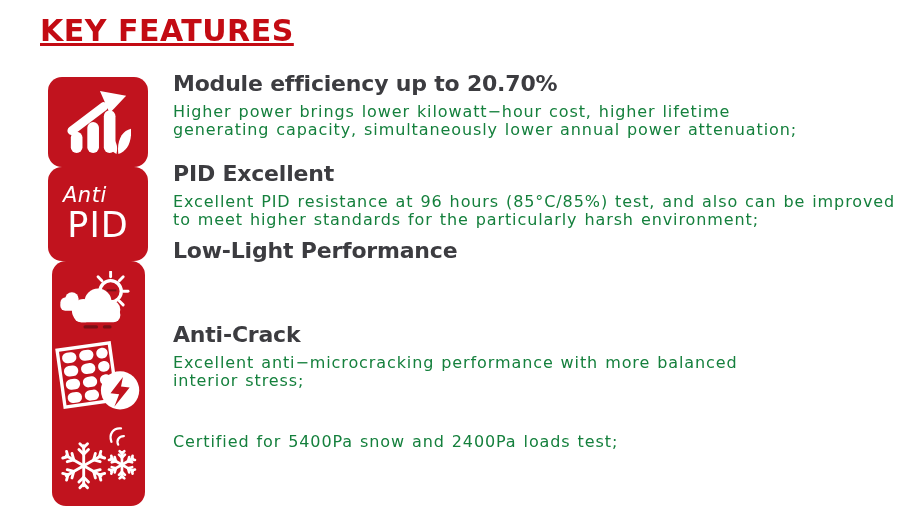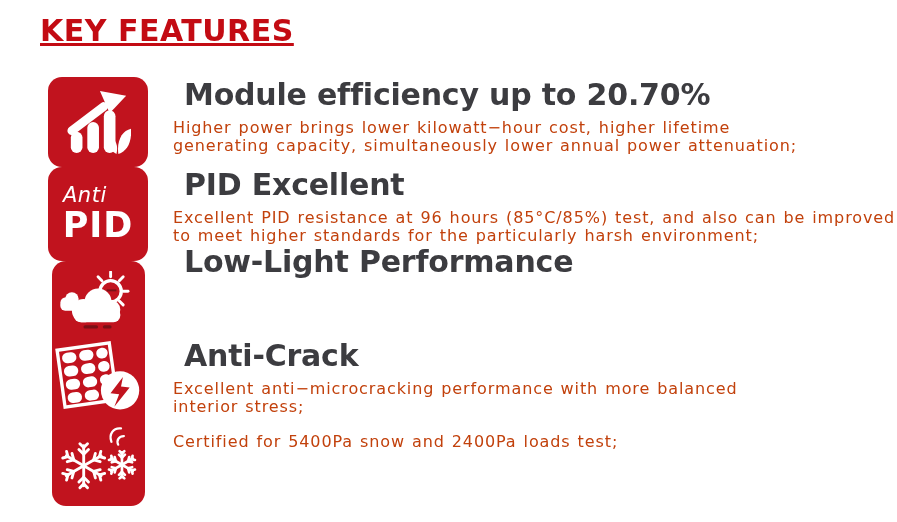--- a/index.html
+++ b/index.html
@@ -21,34 +21,34 @@
   .seg-antipid{left:48px;top:167px;width:100px;height:94px;
     display:flex;flex-direction:column;align-items:center;justify-content:center;}
   .seg-icons{left:52px;top:261px;width:93px;height:245px;
     display:flex;flex-direction:column;align-items:center;justify-content:space-evenly;
     padding:4px 0;box-sizing:border-box;}
   .anti{
     color:#fff;font-style:italic;font-size:21px;line-height:1.05;
     align-self:flex-start;margin-left:15px;letter-spacing:.5px;
   }
   .pid{
-    color:#fff;font-weight:bold;font-size:35px;line-height:1.1;letter-spacing:1px;
+    color:#fff;font-weight:normal;font-size:35px;line-height:1.1;letter-spacing:1px;
   }
   
   .feature{position:absolute;left:173px;width:724px;}
   .feature h2{
-    margin:11px;font-size:30px;line-height:26px;font-weight:bold;
+    margin:0;font-size:22px;line-height:26px;font-weight:bold;
     color:#3c3c40;letter-spacing:-.2px;
   }
   .feature p{
-    margin:6px 0 0;font-size:16px;line-height:17.5px;color:#c2410c;
+    margin:6px 0 0;font-size:16px;line-height:17.5px;color:#15803d;
     letter-spacing:.9px;word-spacing:1px;white-space:pre-line;
   }
   .feature.gap-lg p{margin-top:21px;}
-  .f1{top:71px}.f2{top:161px}.f3{top:238px}.f4{top:332px}.f5{top:412px}
+  .f1{top:71px}.f2{top:161px}.f3{top:238px}.f4{top:322px}.f5{top:412px}
   svg{display:block;}
 </style>
 </head>
 <body>
 
 <div class="page-title">KEY FEATURES</div>
 
 <div class="seg seg-chart">
   <svg width="66" height="70" viewBox="0 0 68 72">
     <rect x="6" y="46" width="12" height="22" rx="6" fill="#fff"></rect>

